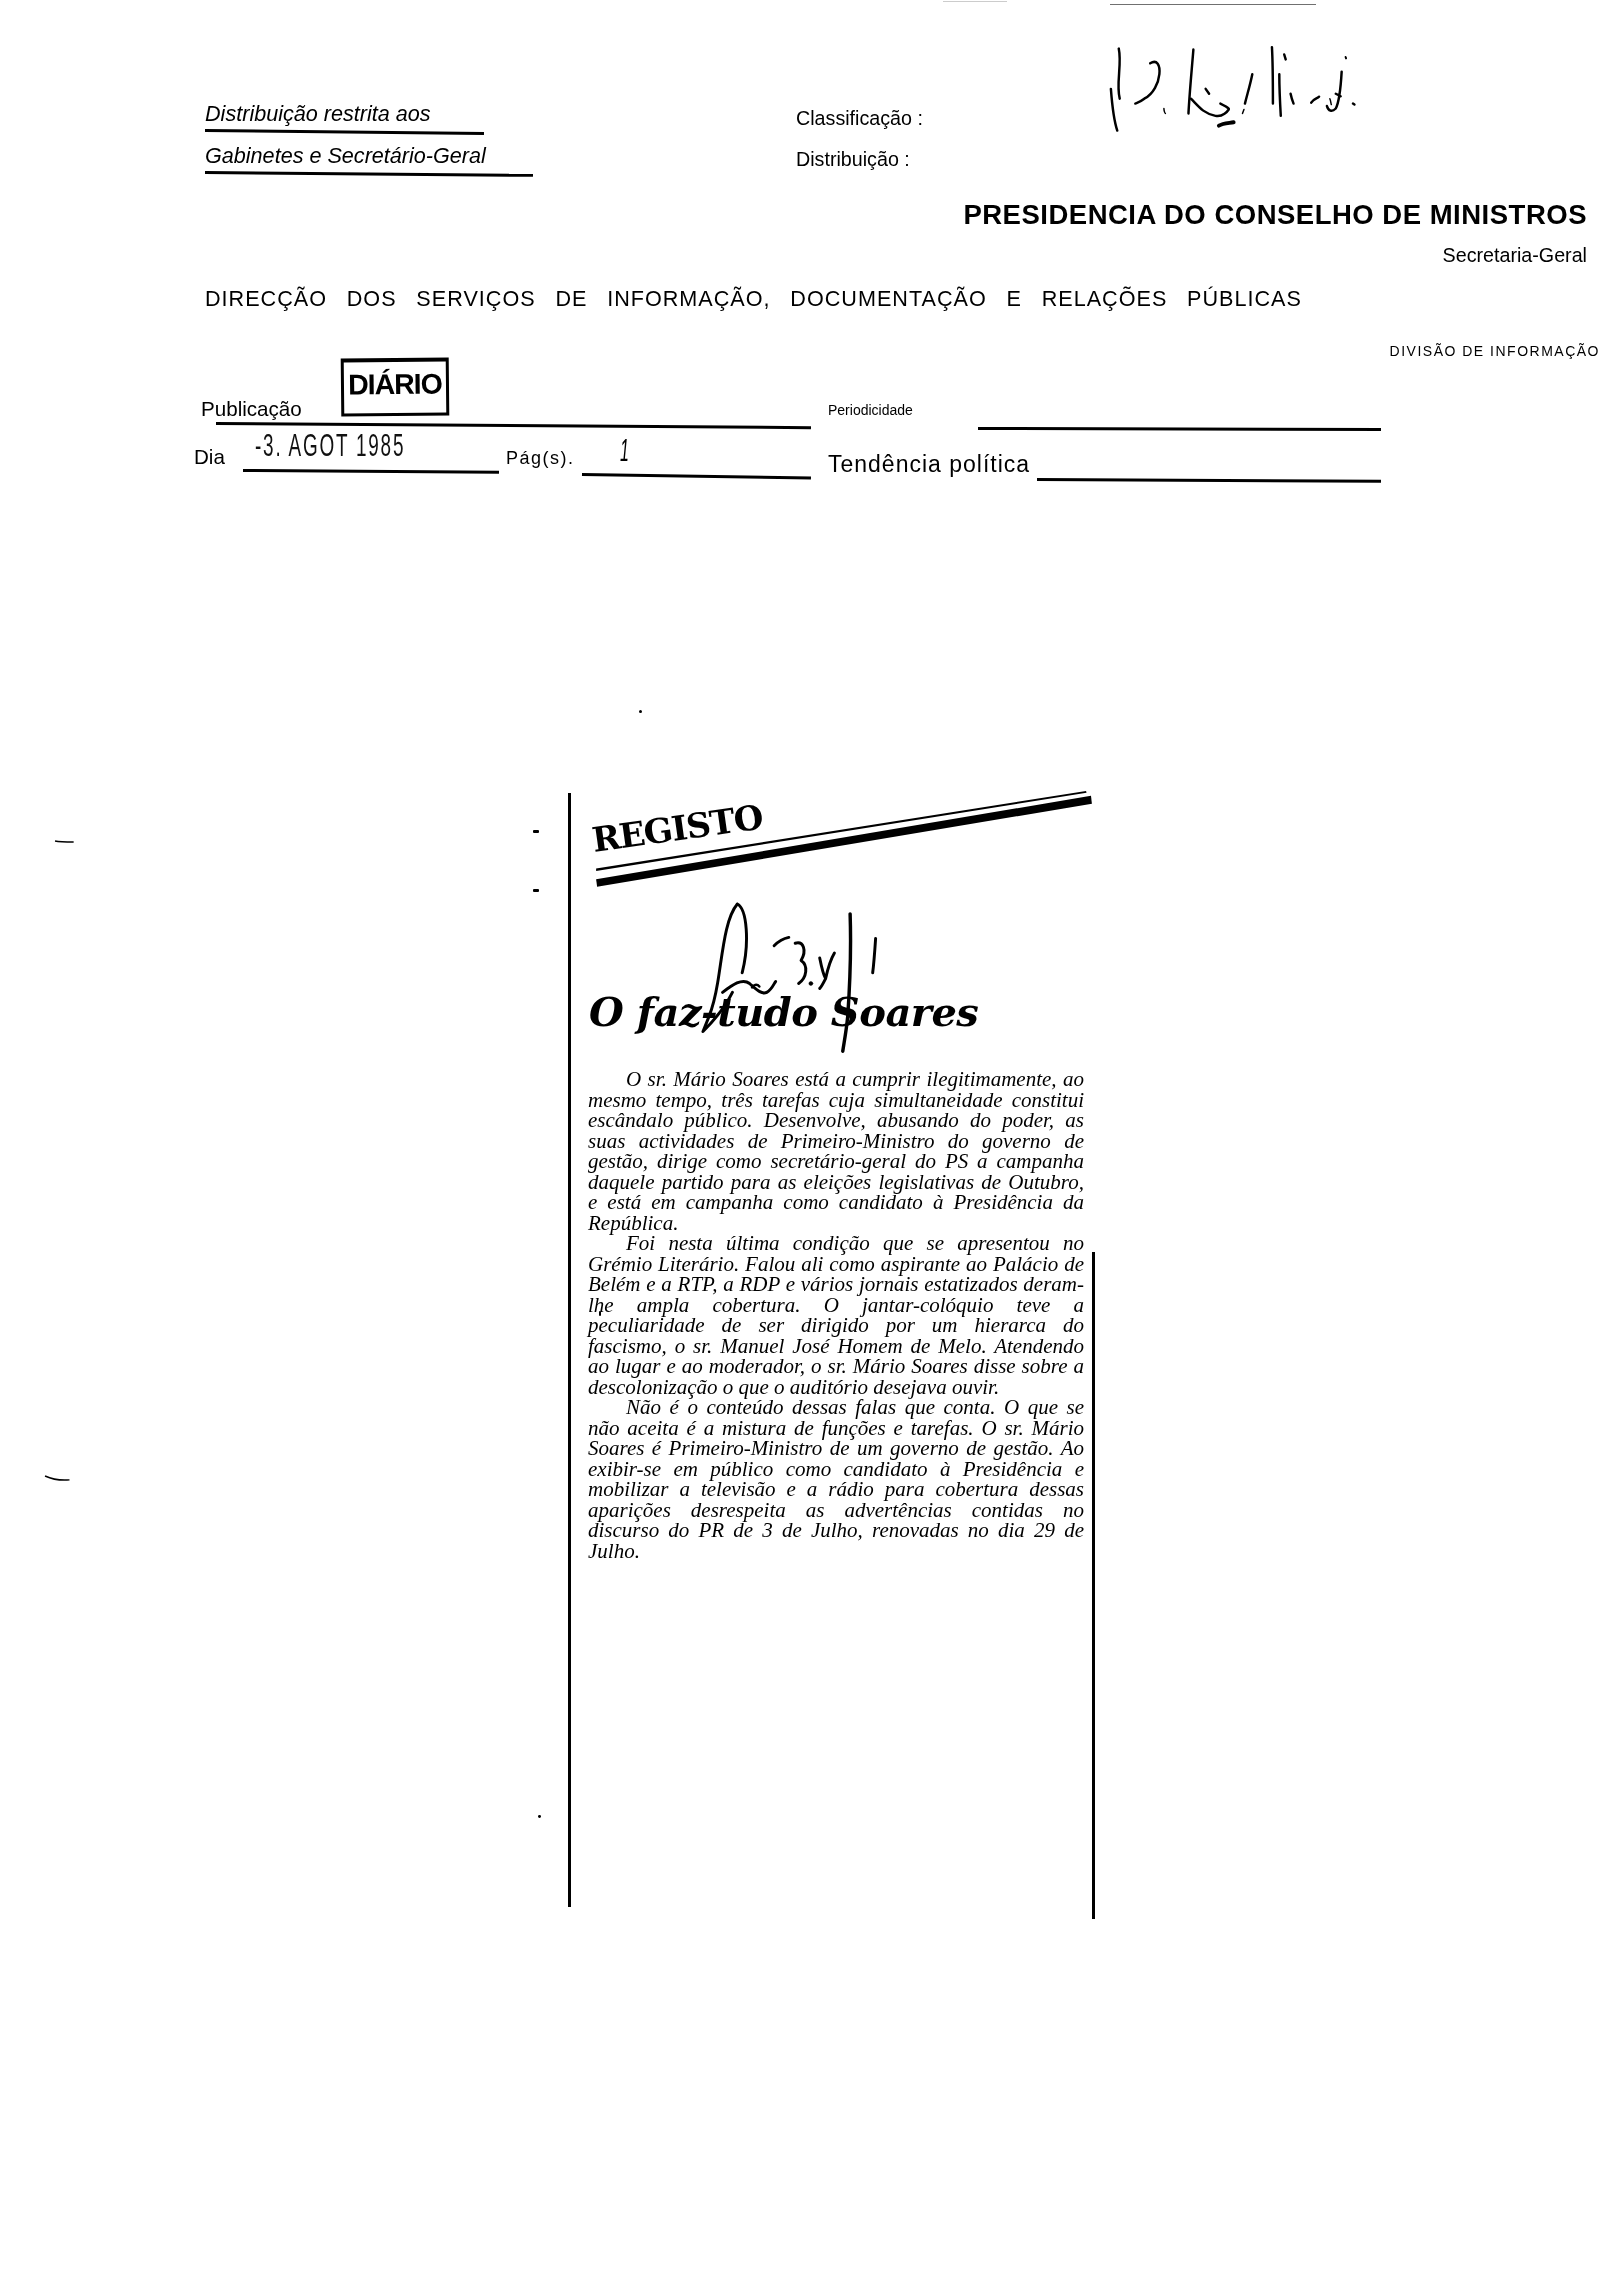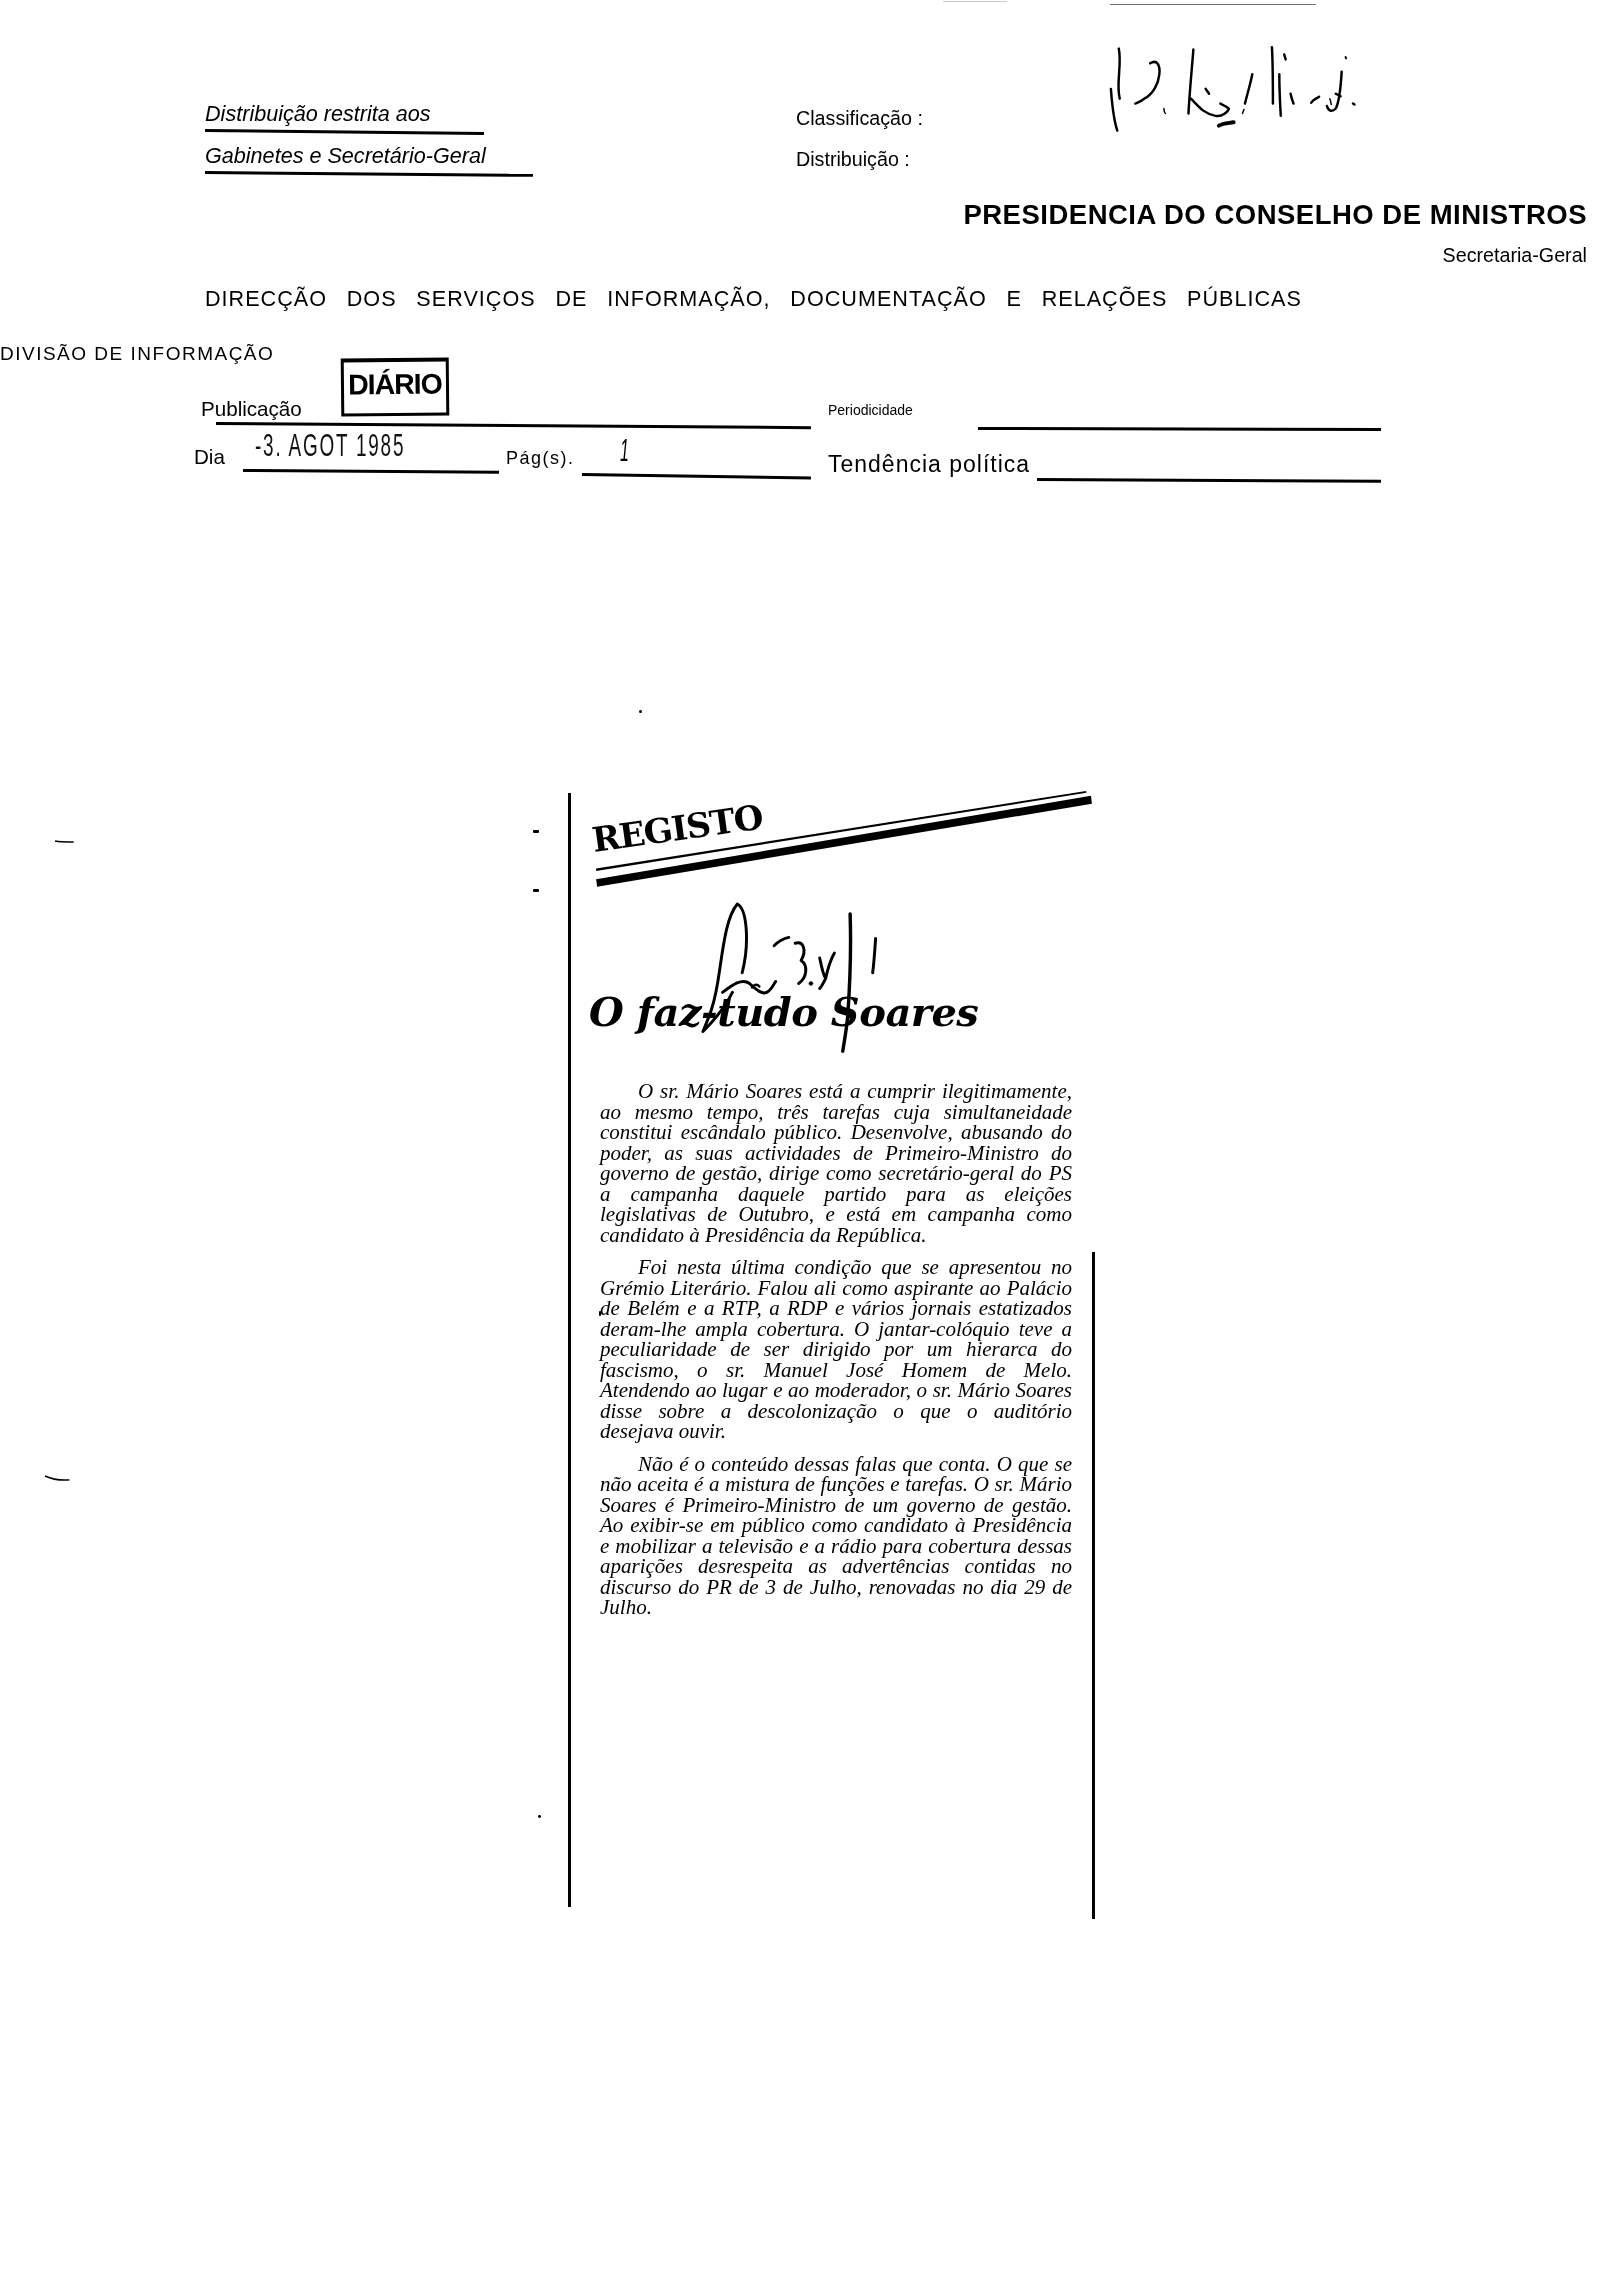--- a/index.html
+++ b/index.html
@@ -14,21 +14,21 @@
   #dist1 { left:205px; top:101px; font-size:21.6px;font-style:italic; }
   #dist2 { left:205px; top:143px; font-size:21.6px; }
   #ul1 { left:205px; top:129px; width:279px; height:3.4px; transform:rotate(0.6deg); transform-origin:left; }
   #ul2 { left:205px; top:171px; width:328px; height:3.4px; transform:rotate(0.5deg); transform-origin:left; }
   #classif { left:796px; top:107px; font-size:19.7px; }
   #distrib { left:796px; top:148px; font-size:19.7px; }
 
   #pres { left:0; width:1587px; text-align:right; top:199px; font-size:27.5px; font-weight:bold; letter-spacing:0.5px; }
   #secg { left:0; width:1587px; text-align:right; top:244px; font-size:19.7px; }
   #direc { left:205px; top:286px; font-size:21.6px; word-spacing:12.8px; letter-spacing:1px; }
-  #divis { left:0; width:1587px; text-align:left; top:343px; font-size:19px; letter-spacing:1.5px; }
+  #divis { left:0; width:1587px; text-align:right; top:343px; font-size:14px; letter-spacing:1.5px;padding-left:13px; }
 
   #pub-label { left:201px; top:397px; font-size:20.6px; }
   #pub-box { position:absolute; left:341px; top:358px; width:102px; height:51px; border:3.9px solid #000; border-top-width:4.9px; transform:rotate(-0.6deg); }
   #pub-box-text { position:absolute; left:0; right:0; top:5.9px; text-align:center; font-size:28.5px; font-weight:bold; letter-spacing:-1px; }
   #pub-line { left:216px; top:422px; width:595px; height:2.9px; transform:rotate(0.4deg); transform-origin:left; }
 
   #period-label { left:828px; top:402px; font-size:14px; }
   #period-line { left:978px; top:427px; width:403px; height:2.5px; transform:rotate(0.15deg); transform-origin:left; }
 
   #dia-label { left:194px; top:445px; font-size:20.6px; }
@@ -43,21 +43,21 @@
   .scribble { position:absolute; }
 
   
   #stray-dot { position:absolute; left:639px; top:710px; width:3.4px; height:3.4px; border-radius:50%; background:#000; }
   .mdash { position:absolute; width:5.9px; height:2.9px; background:#000; border-radius:1px; }
   #border-left { left:568px; top:793px; width:2.5px; height:1114px; }
   #border-right { left:1092px; top:1252px; width:2.5px; height:667px; }
   #registo { left:595px; top:820px; font-family:"DejaVu Serif", serif; font-weight:bold; font-size:34px; letter-spacing:-1px; transform:rotate(-8deg); transform-origin:left bottom; transform-box:fill-box; }
   #headline { left:589px; top:988px; font-family:"DejaVu Serif", serif; font-weight:bold; font-style:italic; font-size:40px; letter-spacing:-0.5px; }
   #body { position:absolute; left:588px; top:1069px; width:496px; font-family:"Liberation Serif", serif; font-style:italic; font-size:21px; line-height:20.5px; text-align:justify; }
-  #body p { margin:12px; text-indent:38px; }
+  #body p { margin:0; text-indent:38px; }
   .hand { position:absolute; }
   .margin-curve { position:absolute; }
 </style>
 </head>
 <body>
 
 <div class="topline2"></div>
 <div class="topline"></div>
 
 <svg class="scribble" style="left:1105px;top:24.6px;" width="491" height="113" viewBox="0 0 1000 230">

